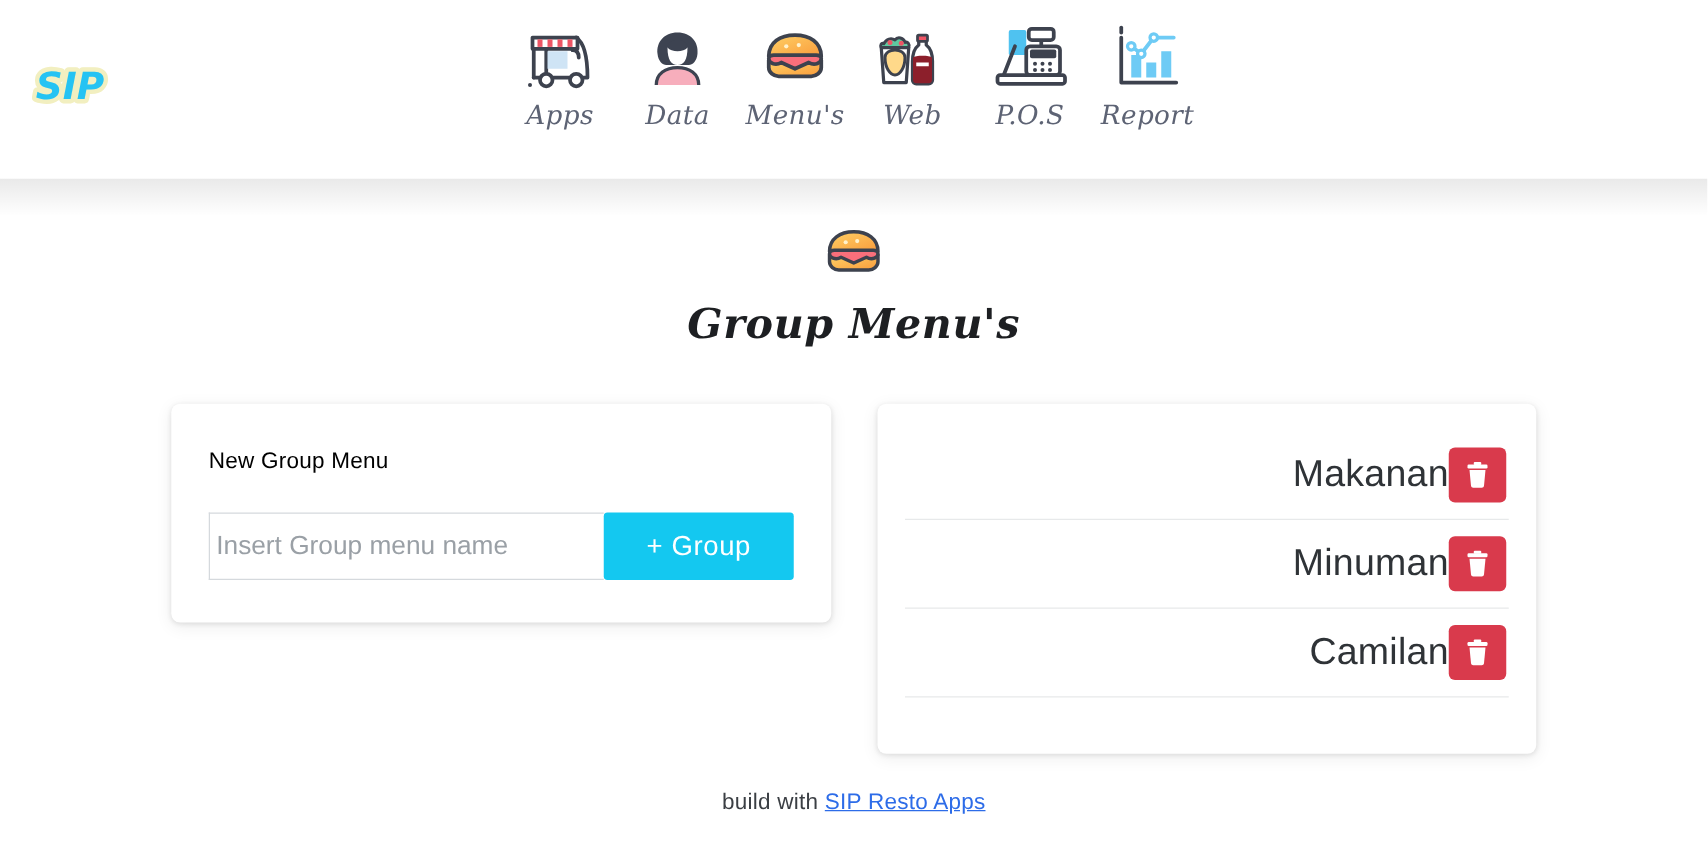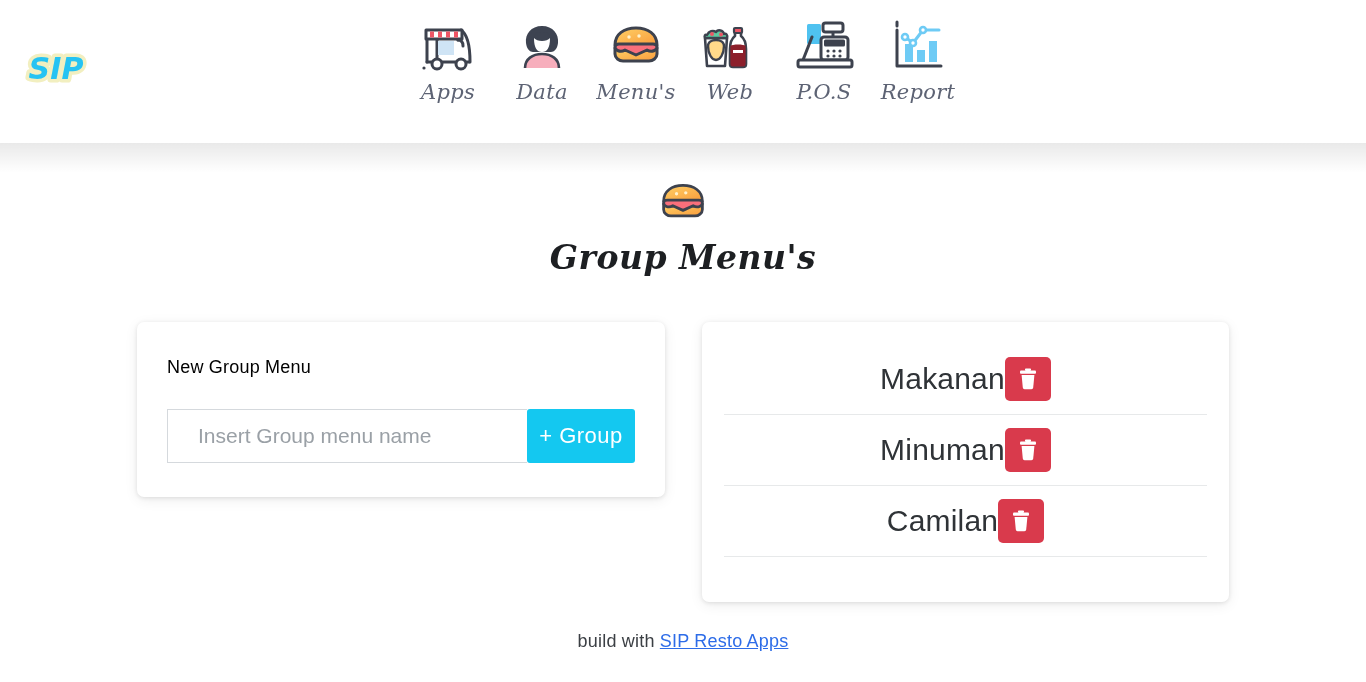--- a/index.html
+++ b/index.html
@@ -133,34 +133,34 @@
     display: flex;
     align-items: stretch;
     height: 54px;
   }
   .group-input {
     flex: 1 1 auto;
     width: 1px;
     border: 1px solid #d5d9dd;
     border-right: none;
     background: #ffffff;
-    padding: 0 30px;
+    padding: 0 5px;
     font-family: "Liberation Sans", sans-serif;
     font-weight: 300;
     font-size: 21px;
     color: #c2410c;
     outline: none;
   }
   .group-input::placeholder {
     color: #9aa0a6;
     font-weight: 300;
   }
   .btn-group {
     flex: 0 0 auto;
-    width: 108px;
+    width: 152px;
     border: none;
     background: #14c8f0;
     color: #ffffff;
     font-family: "Liberation Sans", sans-serif;
     font-weight: 300;
     font-size: 22px;
     letter-spacing: 0.5px;
     cursor: pointer;
     border-radius: 3px;
     display: flex;
@@ -169,21 +169,21 @@
   }
 
   
   .card-list {
     width: 527px;
     padding: 22px 22px 45px 22px;
   }
   .list-row {
     display: flex;
     align-items: center;
-    justify-content: center;
+    justify-content: flex-end;
     height: 71px;
     border-bottom: 1px solid #e7e9ea;
     padding: 0 2px;
   }
   .list-label {
     font-family: "Liberation Sans", sans-serif;
     font-weight: 300;
     font-size: 30px;
     line-height: 34px;
     color: #2f3337;

